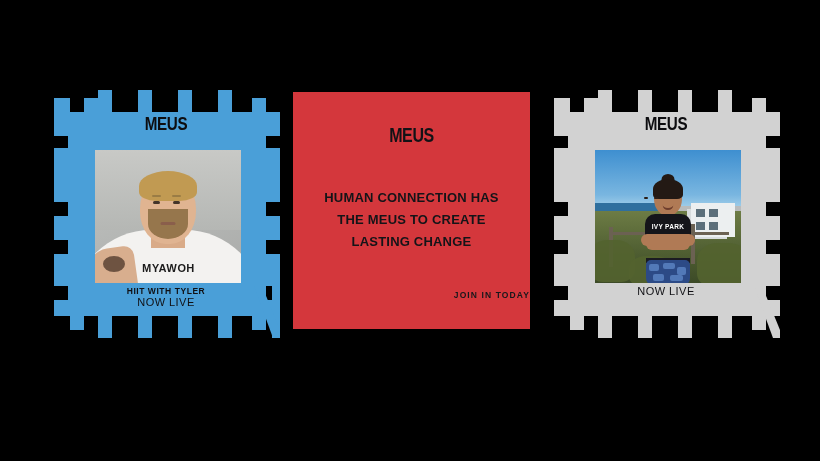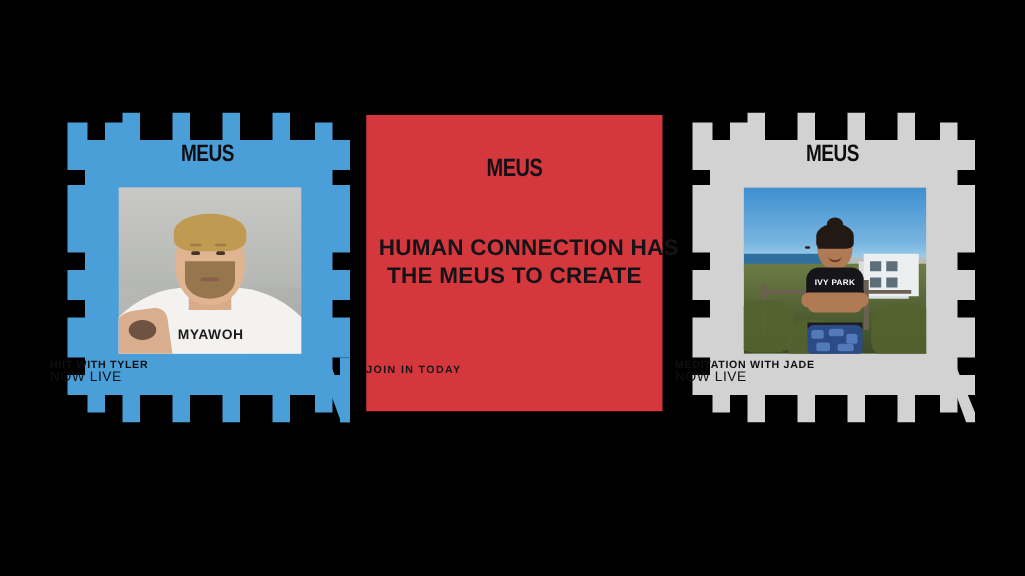--- a/index.html
+++ b/index.html
@@ -30,21 +30,21 @@
   .card .brand{top:24px;font-size:19px;line-height:19px;}
 
   .photo{
     position:absolute;
     overflow:hidden;
     background:#b9bcbd;
   }
   .card .photo{left:55px;top:60px;width:146px;height:133px;}
 
   .caption{
-    position:absolute;left:0;right:0;color:#101014;
+    position:absolute;left:0;right:0;text-align:center;color:#101014;
   }
   .cap-title{
     font-size:8.5px;font-weight:800;letter-spacing:.55px;line-height:11px;
   }
   .cap-sub{
     font-size:11px;font-weight:400;letter-spacing:.45px;line-height:11px;
   }
   .card .caption{top:196px;}
 
   
@@ -55,25 +55,25 @@
 
   
   #card-center{
     position:absolute;left:293px;top:92px;width:237px;height:237px;
     background:#d4373c;
   }
   #card-center .brand{top:33px;font-size:20px;line-height:20px;color:#121216;}
   .headline{
     position:absolute;left:10px;right:10px;top:95px;
     text-align:center;color:#141418;
-    font-size:18px;font-weight:800;line-height:22px;letter-spacing:.2px;
+    font-size:13px;font-weight:800;line-height:22px;letter-spacing:.2px;
   }
   .headline div{white-space:nowrap;}
   .cta{
-    position:absolute;left:0;right:0;top:198px;text-align:left;
+    position:absolute;left:0;right:0;top:198px;text-align:right;
     color:#17171b;font-size:8.5px;font-weight:600;letter-spacing:1.1px;
   }
 
   
   .ph{position:absolute;inset:0;}
 
   
   .tyler-bg{position:absolute;inset:0;background:linear-gradient(160deg,#c3c4c2 0%,#b4b6b4 55%,#a9aaa8 100%);}
   .tyler-wall{position:absolute;left:0;top:0;width:100%;height:60%;background:linear-gradient(180deg,#c8c9c6,#b5b7b4);}
   .tyler-shoulders{
@@ -188,20 +188,21 @@
       <div class="cap-title">HIIT WITH TYLER</div>
       <div class="cap-sub">NOW LIVE</div>
     </div>
   </div>
 
   <div id="card-center">
     <div class="brand">MEUS</div>
     <div class="headline">
       <div>HUMAN CONNECTION HAS</div>
       <div>THE MEUS TO CREATE</div>
+      <div>LASTING CHANGE</div>
     </div>
     <div class="cta">JOIN IN TODAY</div>
   </div>
 
   <div class="card" id="card-right">
     <div class="framewrap">
       <svg class="frame" viewBox="0 0 252 248" xmlns="http://www.w3.org/2000/svg">
         <path fill="#d2d2d2" d="
           M14,8 L30,8 L30,22 L44,22 L44,8 L58,8 L58,0 L72,0 L72,22 L98,22 L98,0 L112,0 L112,22 L138,22
           L138,0 L152,0 L152,22 L178,22 L178,0 L192,0 L192,22 L212,22 L212,8 L226,8 L226,22
@@ -257,18 +258,17 @@
             <i style="left:24px;top:15px;width:13px;height:6px"></i>
           </div>
 
         </div>
       </div>
     </div>
 
     <div class="brand">MEUS</div>
 
     <div class="caption">
-      <div class="cap-title">MEDITATION WITH JADE</div>
       <div class="cap-sub">NOW LIVE</div>
     </div>
   </div>
 
 </div>
 
 </body></html>

